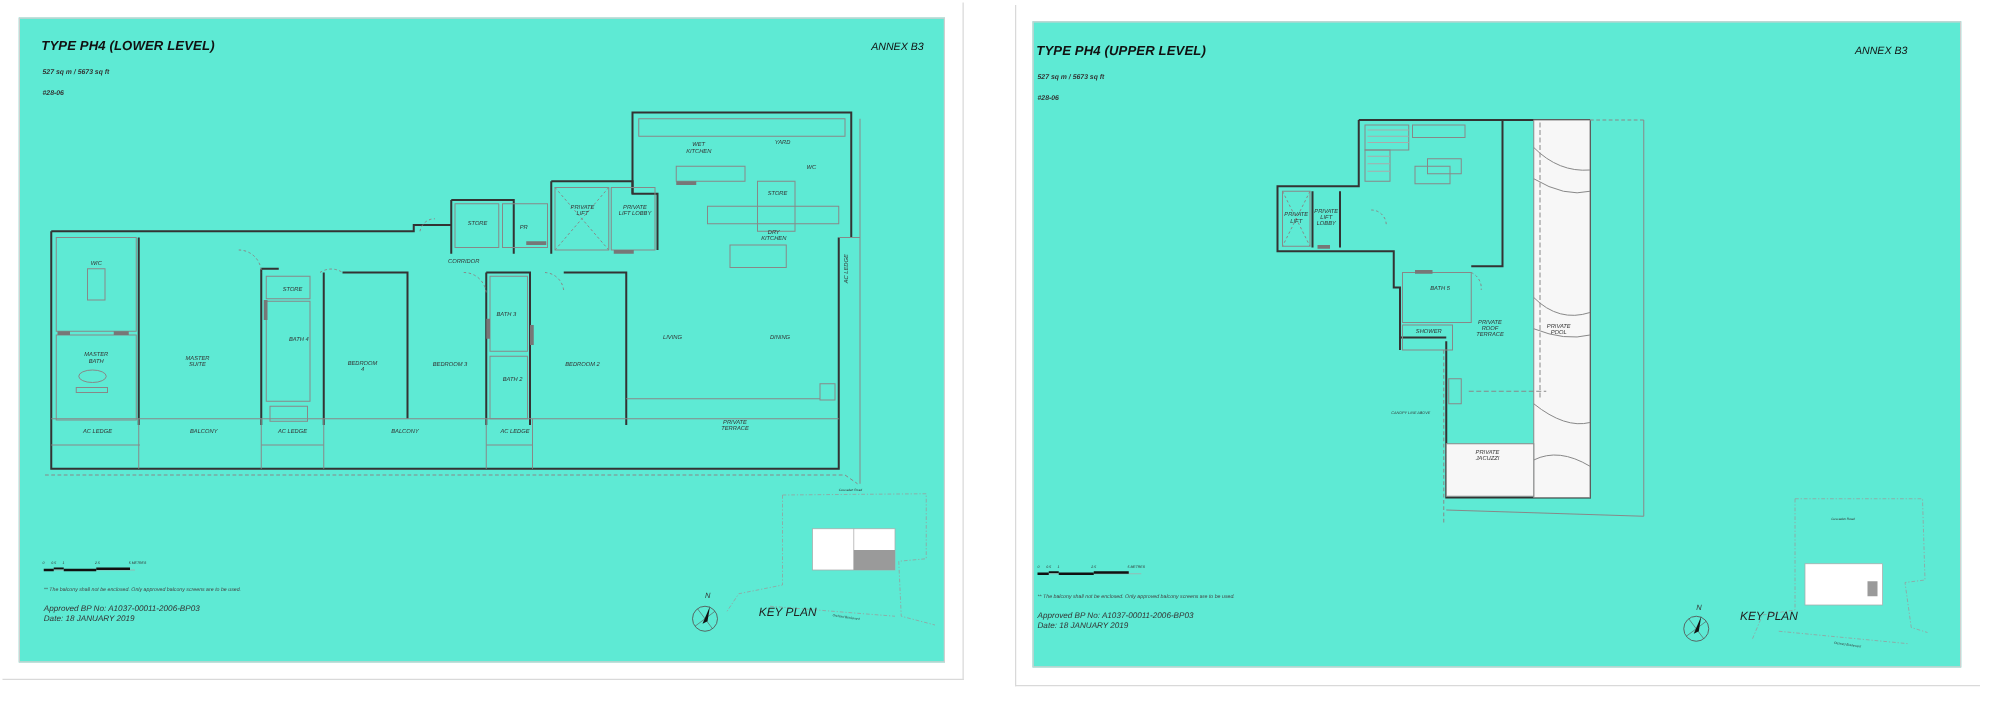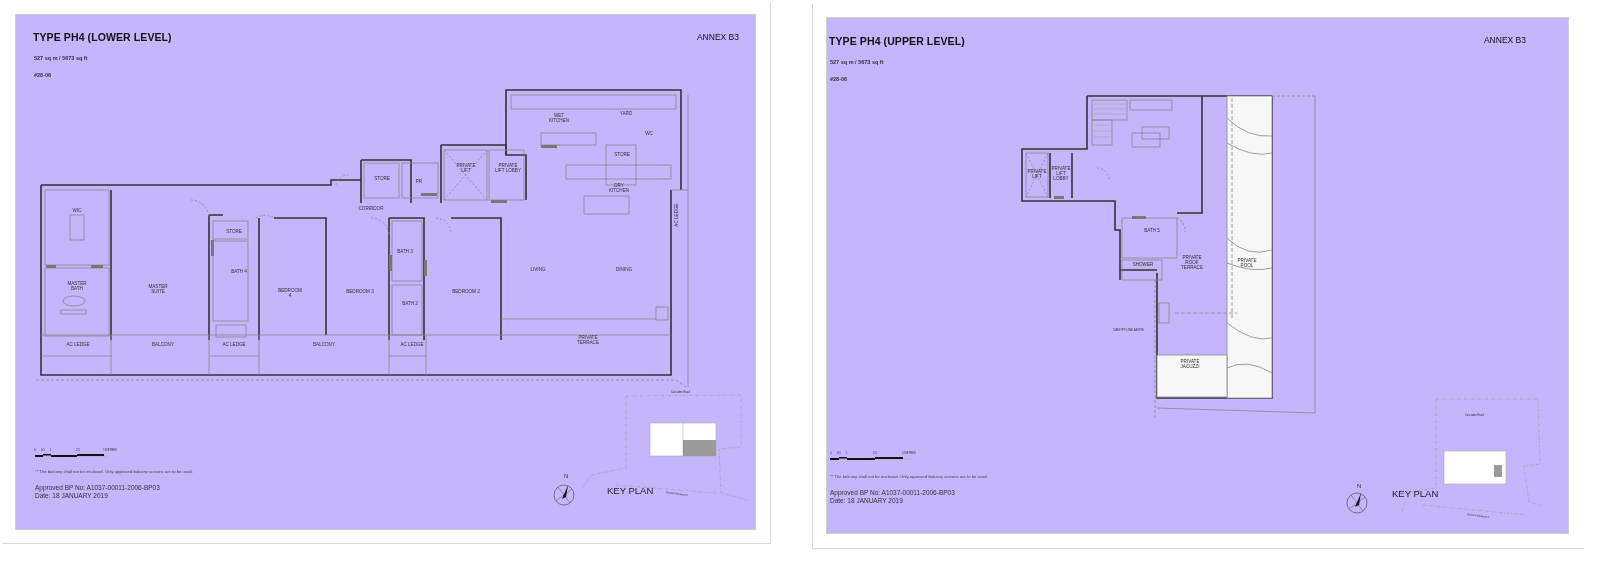--- a/index.html
+++ b/index.html
@@ -1,18 +1,18 @@
 <!DOCTYPE html>
 <html><head>
 <meta charset="utf-8">
 <style>
   html, body { margin:0; padding:0; background:#ffffff; }
   body { width:1600px; height:572px; position:relative; overflow:hidden; font-family:"Liberation Sans", sans-serif; color:#111; }
   .sheet-outer { position:absolute; border:1px solid #d9d9d9; box-sizing:border-box; }
-  .sheet { position:absolute; border:1px solid #cfcfcf; background:#c4b5fd; box-sizing:border-box; }
+  .sheet { position:absolute; border:1px solid #cfcfcf; background:#5eead4; box-sizing:border-box;font-style:italic; }
   .title { position:absolute; font-weight:bold; font-size:10.5px; letter-spacing:0.1px; }
   .annex { position:absolute; font-size:8.5px; }
   .small { position:absolute; font-size:5.5px; font-weight:bold; color:#333; }
   .note { position:absolute; font-size:4.2px; color:#444; white-space:nowrap; }
   .bp { position:absolute; font-size:6.5px; color:#333; line-height:8px; white-space:nowrap; }
   .keyplan-label { position:absolute; font-size:9.5px; color:#222;margin-left:21px; }
   svg { position:absolute; overflow:visible; }
   svg text { font-family:"Liberation Sans", sans-serif; fill:#333; }
 </style>
 </head>

